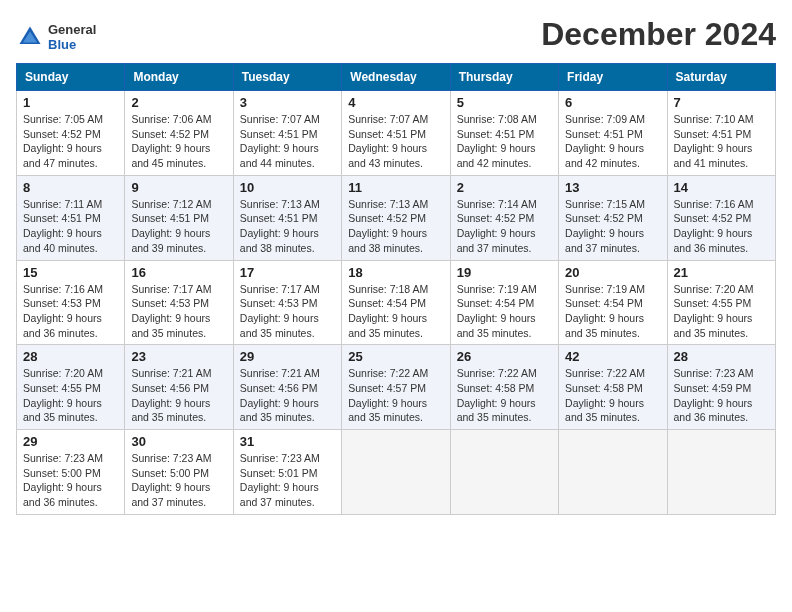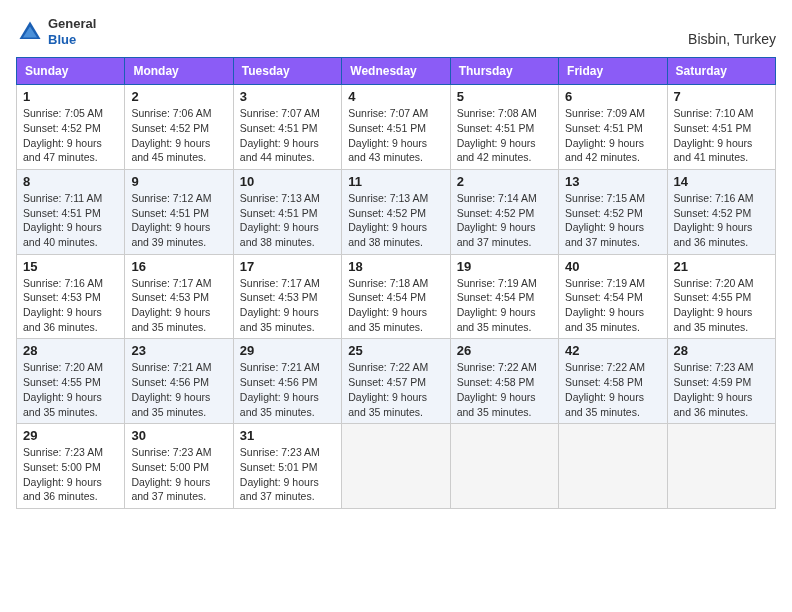--- a/index.html
+++ b/index.html
@@ -45,21 +45,21 @@
     .location {
       font-size: 14px;
       color: #333;
     }
     .calendar {
       width: 100%;
       border-collapse: collapse;
       font-size: 11px;
     }
     .calendar th {
-      background: #8b5cf6;
+      background: #0369a1;
       color: #fff;
       text-align: left;
       padding: 6px 8px;
       font-size: 12px;
       border: 1px solid #1a5fb4;
     }
     .calendar td {
       border: 1px solid #ccc;
       vertical-align: top;
       padding: 4px 6px;
@@ -93,21 +93,21 @@
     <svg class="logo-icon" viewBox="0 0 40 40">
       <polygon points="20,5 35,30 5,30" fill="#1a5fb4"></polygon>
       <polygon points="20,12 30,28 10,28" fill="#4a90d9"></polygon>
     </svg>
     <div class="logo-text">
       <span class="general">General</span>
       <span class="blue">Blue</span>
     </div>
   </div>
   <div class="title-block">
-    <div class="location">Bisbin, Turkey</div>
+    <div class="month-title">December 2024</div>
   </div>
 </div>
 
 <table class="calendar">
   <thead>
     <tr>
       <th>Sunday</th>
       <th>Monday</th>
       <th>Tuesday</th>
       <th>Wednesday</th>
@@ -192,21 +192,21 @@
         </td>
         <td>
           <div class="day-num">18</div>
           <div class="day-info">Sunrise: 7:18 AM<br>Sunset: 4:54 PM<br>Daylight: 9 hours<br>and 35 minutes.</div>
         </td>
         <td>
           <div class="day-num">19</div>
           <div class="day-info">Sunrise: 7:19 AM<br>Sunset: 4:54 PM<br>Daylight: 9 hours<br>and 35 minutes.</div>
         </td>
         <td>
-          <div class="day-num">40</div>
+          <div class="day-num">20</div>
           <div class="day-info">Sunrise: 7:19 AM<br>Sunset: 4:54 PM<br>Daylight: 9 hours<br>and 35 minutes.</div>
         </td>
         <td>
           <div class="day-num">21</div>
           <div class="day-info">Sunrise: 7:20 AM<br>Sunset: 4:55 PM<br>Daylight: 9 hours<br>and 35 minutes.</div>
         </td>
       </tr>
       <tr>
         <td>
           <div class="day-num">28</div>

